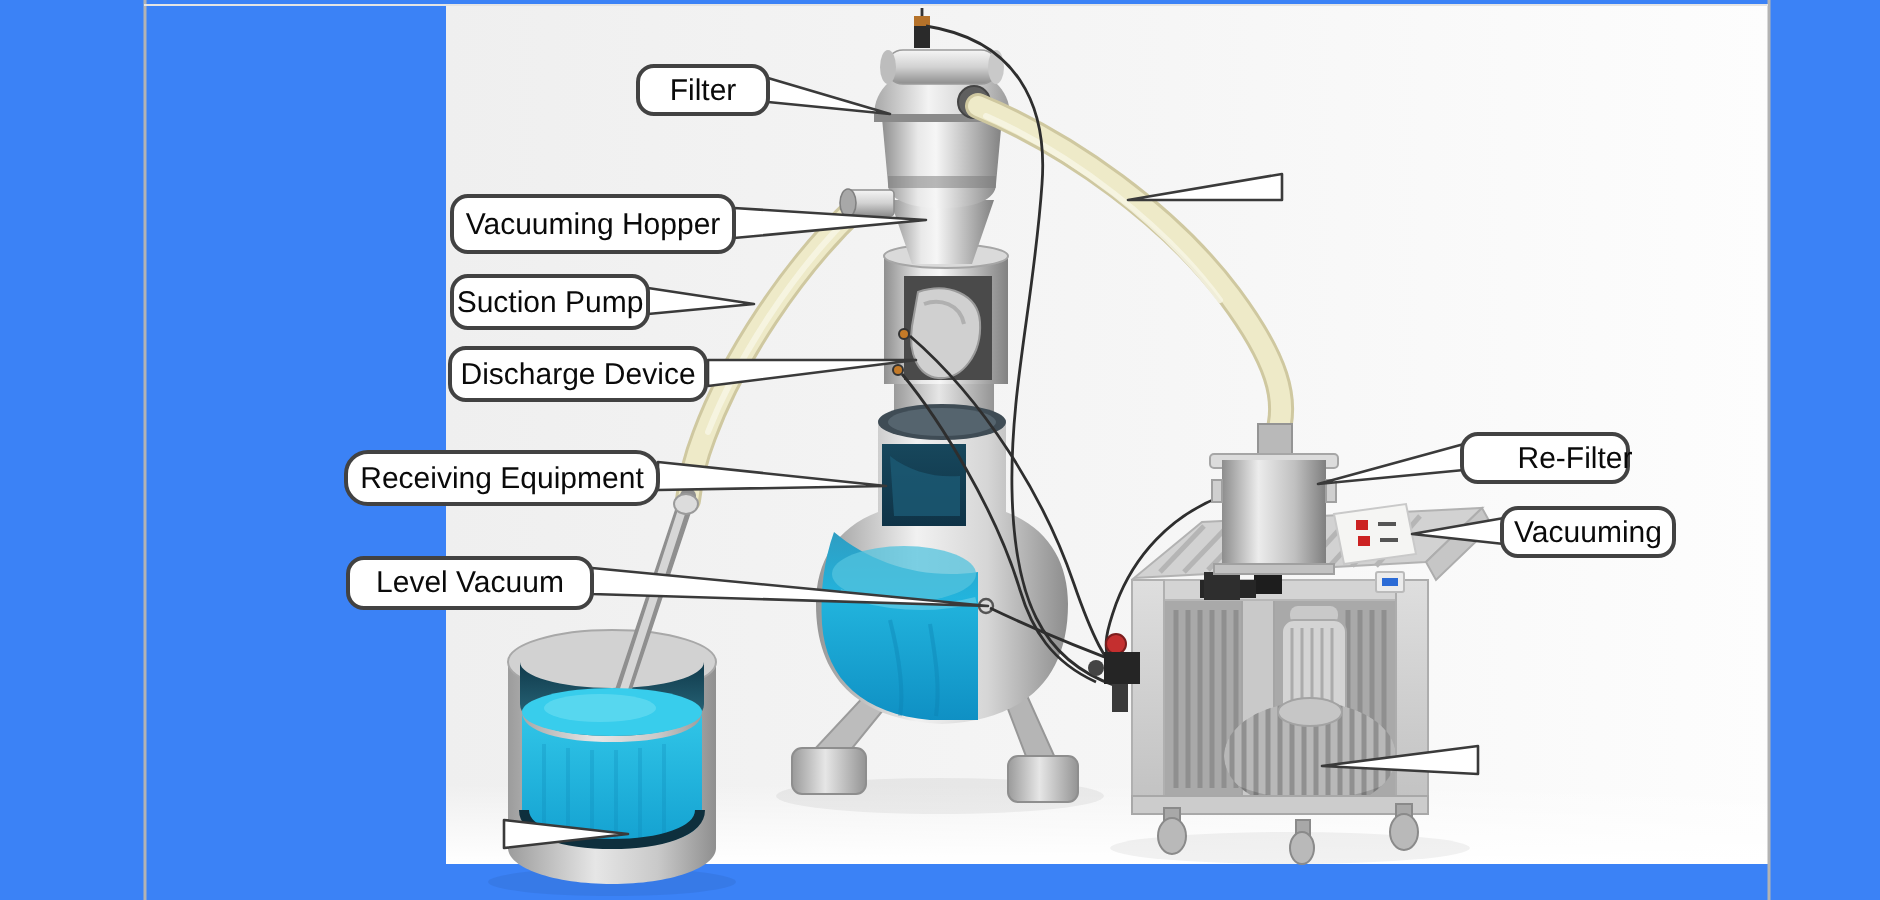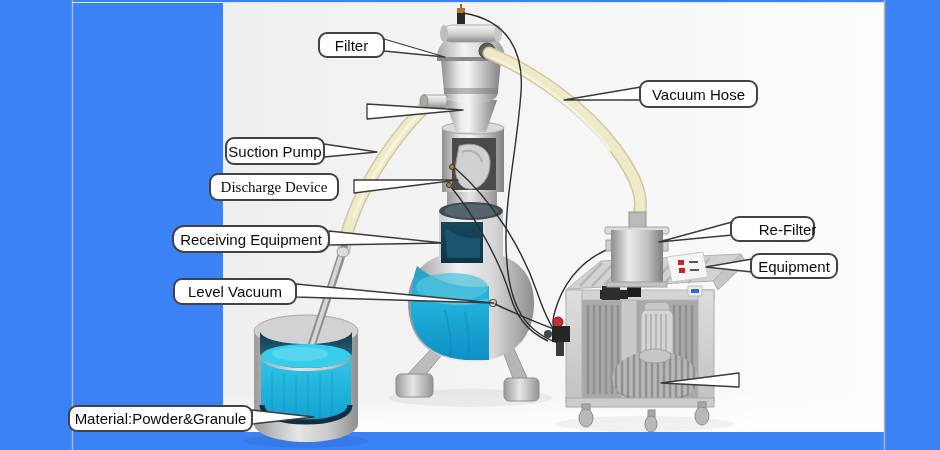--- a/index.html
+++ b/index.html
@@ -314,22 +314,21 @@
     <polygon points="296,284 494,303 296,297"></polygon>
     <polygon points="252,410 314,417 252,424"></polygon>
     <polygon points="641,87 564,100 641,100"></polygon>
     <polygon points="732,222 659,242 732,235"></polygon>
     <polygon points="752,259 706,267 752,272"></polygon>
     <polygon points="739,373 661,383 739,387"></polygon>
   </g>
 </svg>
 
 <div class="callout" style="left:318px;top:32px;width:67px;height:26px;">Filter</div>
+<div class="callout" style="left:225px;top:97px;width:143px;height:30px;">Vacuuming Hopper</div>
 <div class="callout" style="left:225px;top:137px;width:100px;height:28px;">Suction Pump</div>
-<div class="callout" style="left:209px;top:173px;width:130px;height:28px;font-family:Liberation Serif, serif;">Discharge Device</div>
+<div class="callout" style="left:224px;top:173px;width:130px;height:28px;">Discharge Device</div>
 <div class="callout" style="left:172px;top:225px;width:158px;height:28px;border-radius:12px;">Receiving Equipment</div>
 <div class="callout" style="left:173px;top:278px;width:124px;height:27px;">Level Vacuum</div>
-<div class="callout" style="left:68px;top:405px;width:185px;height:27px;">Material:Powder&amp;Granule</div>
-<div class="callout" style="left:639px;top:80px;width:119px;height:28px;">Vacuum Hose</div>
 <div class="callout" style="left:730px;top:216px;width:85px;height:26px;padding-left:36px;">Re-Filter</div>
-<div class="callout" style="left:750px;top:253px;width:88px;height:26px;">Equipment</div>
+<div class="callout" style="left:750px;top:253px;width:88px;height:26px;">Vacuuming</div>
 
 </div>
 
 </body></html>

